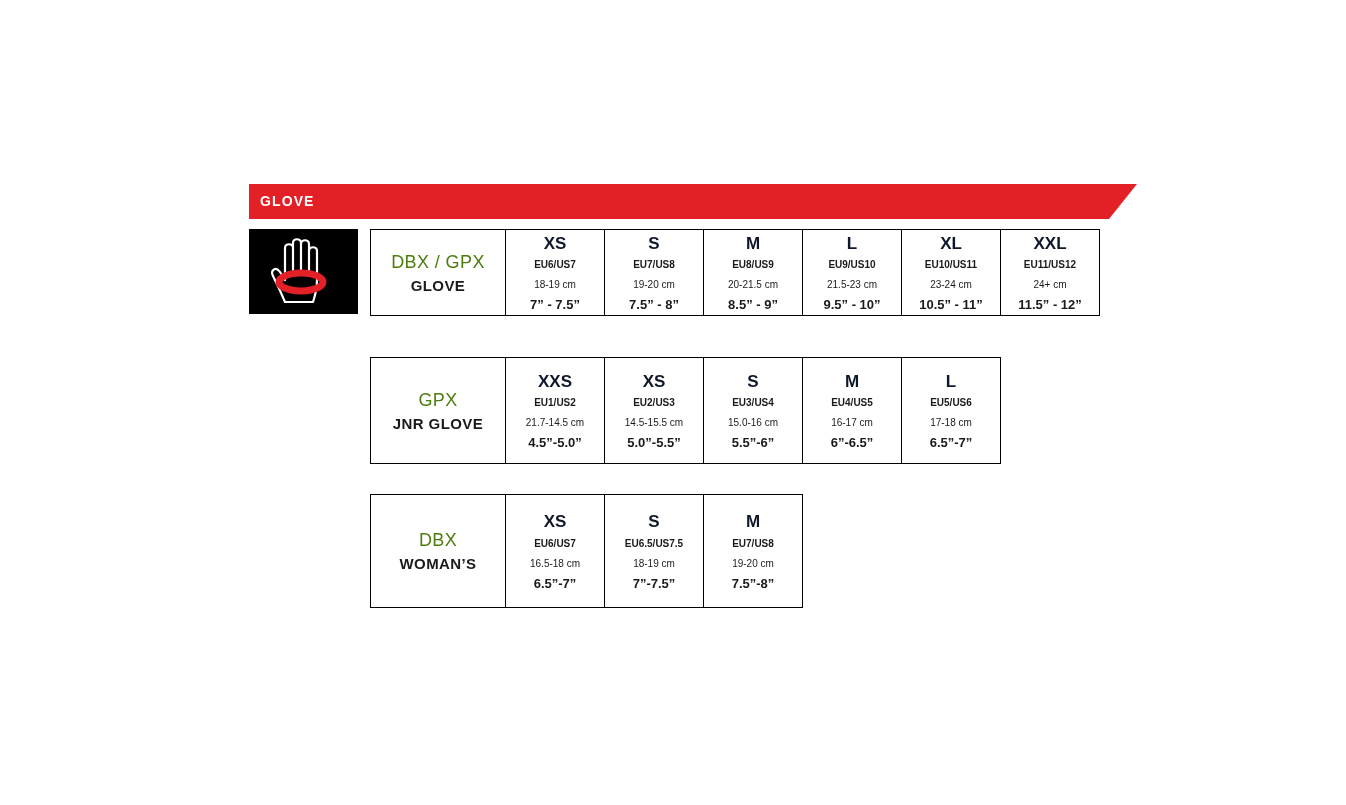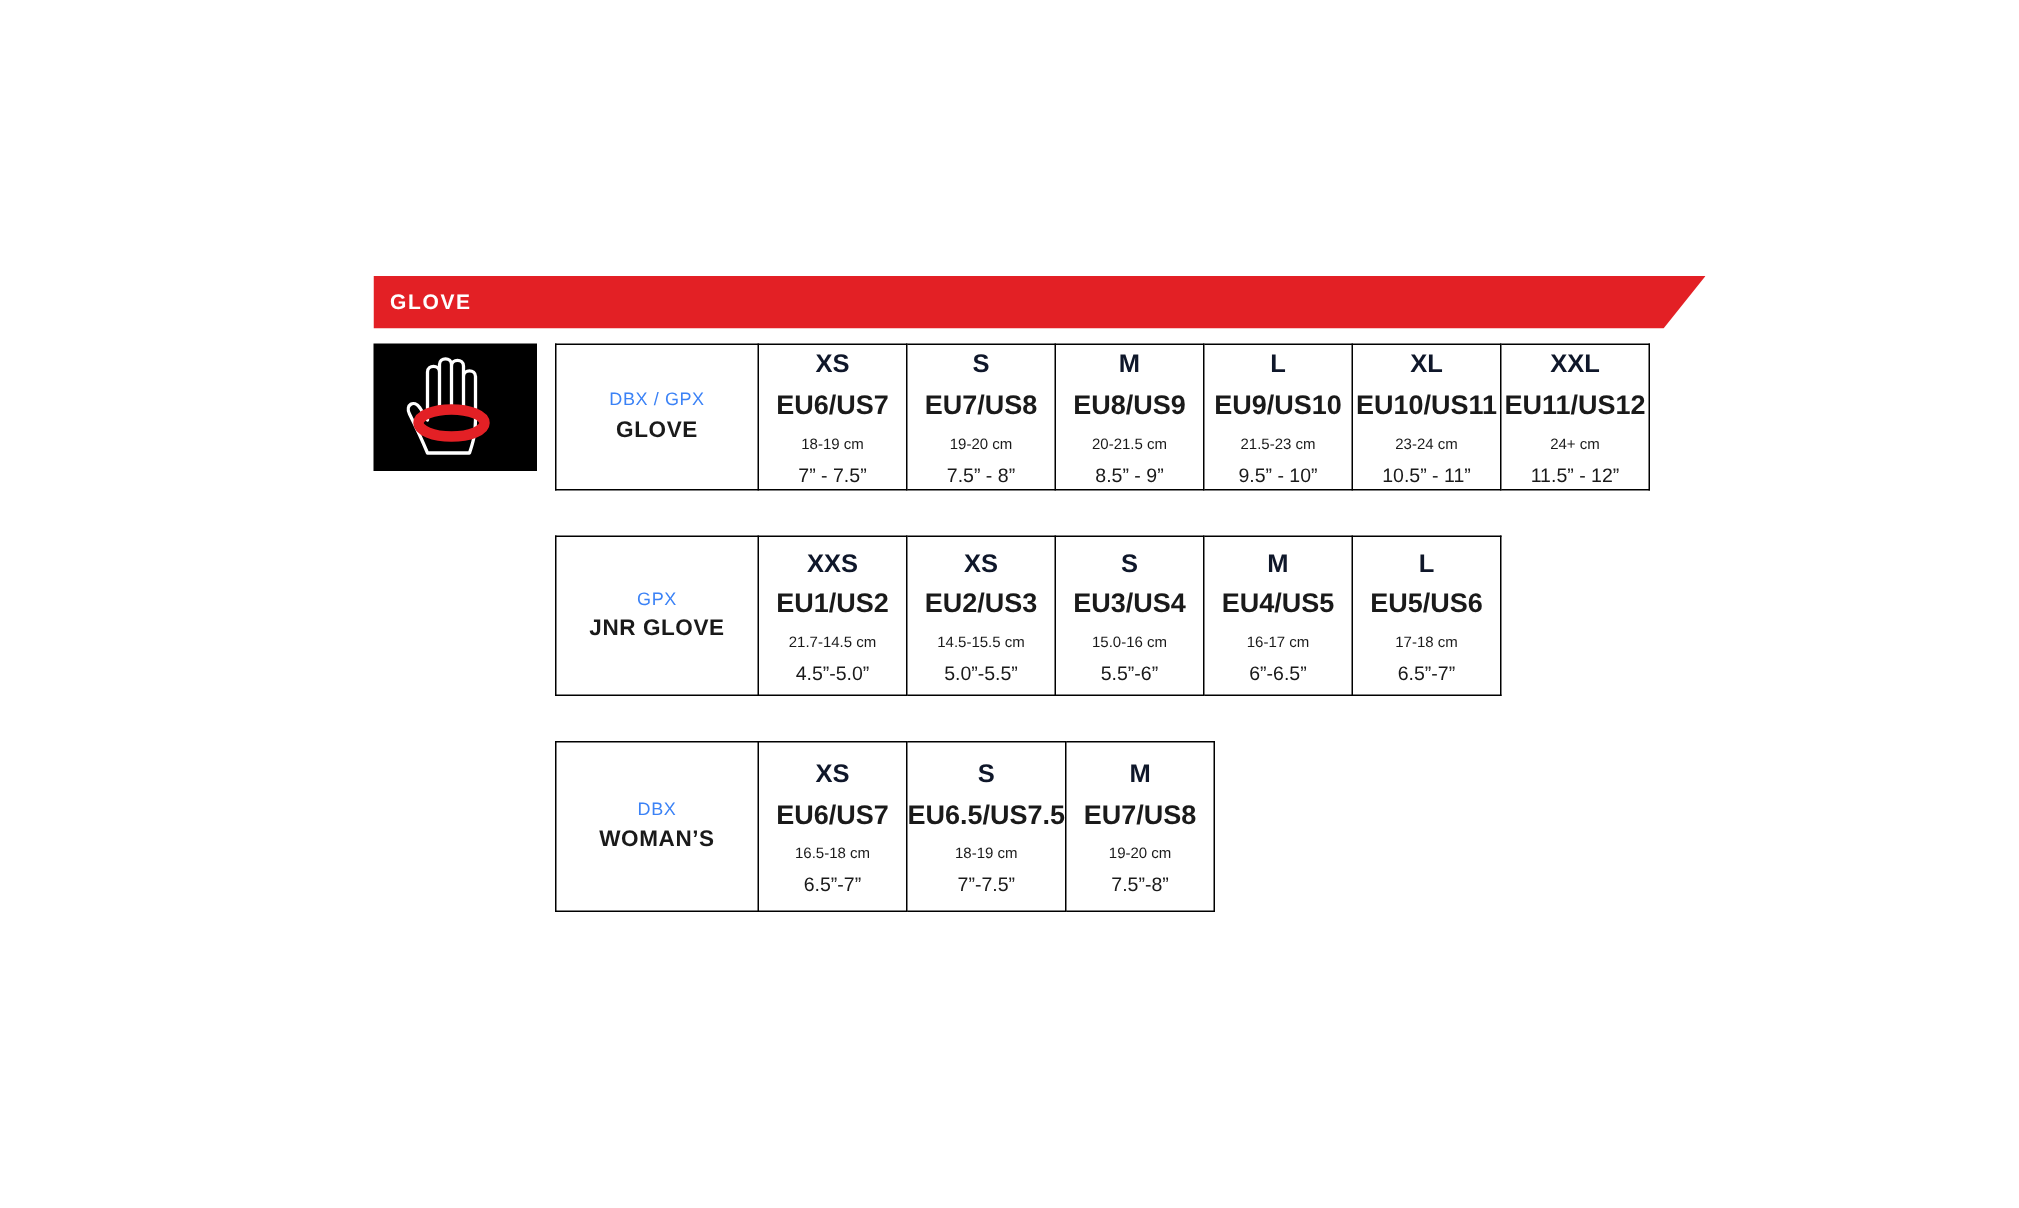--- a/index.html
+++ b/index.html
@@ -77,23 +77,23 @@
     vertical-align: middle;
     padding: 0;
     font-family: "Liberation Sans", sans-serif;
   }
   .label-cell {
     text-align: center;
     line-height: 1.45;
   }
   .label-top {
     display: block;
-    font-size: 12px;
+    font-size: 18px;
     font-weight: normal;
-    color: #3b82f6;
+    color: #4d7c0f;
     letter-spacing: 0.4px;
   }
   .label-bottom {
     display: block;
     font-size: 15px;
     font-weight: bold;
     color: #1a1a1a;
     letter-spacing: 0.4px;
   }
   .size-cell {
@@ -102,36 +102,36 @@
   }
   .size-name {
     display: block;
     font-size: 17px;
     font-weight: bold;
     color: #0f172a;
     margin-bottom: 1px;
   }
   .size-code {
     display: block;
-    font-size: 18px;
+    font-size: 10px;
     font-weight: bold;
     color: #1a1a1a;
     margin-bottom: 5px;
   }
   .size-cm {
     display: block;
     font-size: 10px;
     font-weight: normal;
     color: #1a1a1a;
     margin-bottom: 3px;
   }
   .size-in {
     display: block;
     font-size: 13px;
-    font-weight: normal;
+    font-weight: bold;
     color: #1a1a1a;
   }
 
   
   #table-adult { left: 370px; top: 229px; }
   #table-jnr   { left: 370px; top: 357px; }
   #table-woman { left: 370px; top: 494px; }
 </style>
 </head>
 <body>

